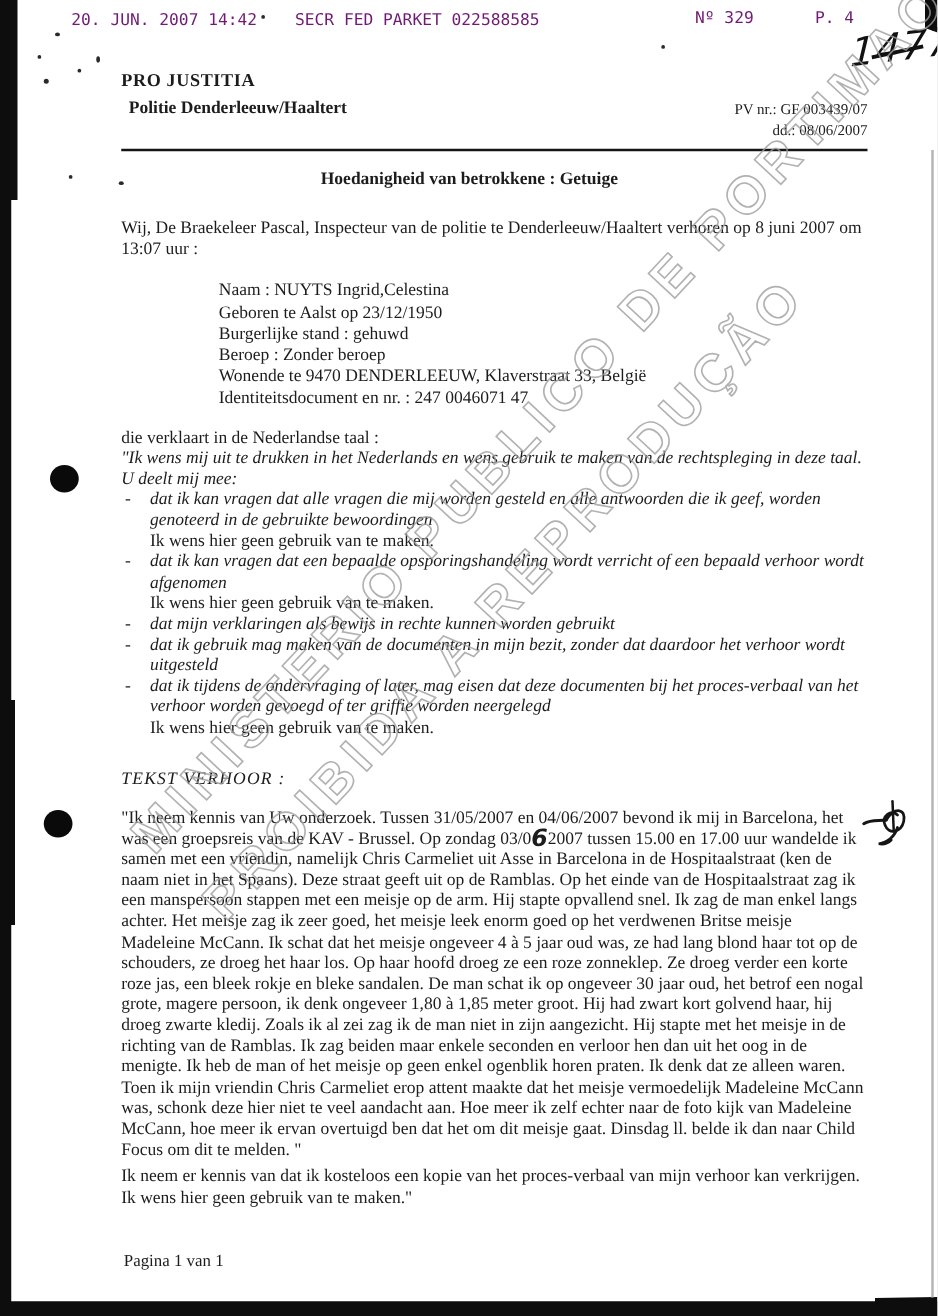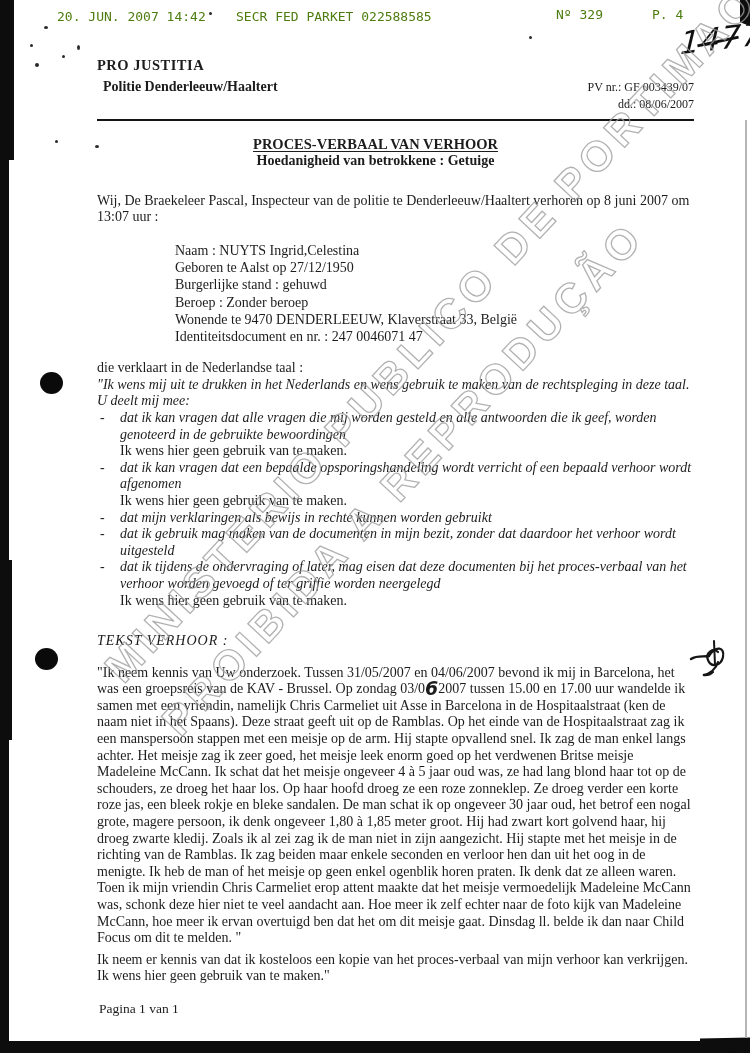--- a/index.html
+++ b/index.html
@@ -15,21 +15,21 @@
   .edge-bottom { position:absolute; left:0; top:1041px; width:750px; height:12px; background:#0d0d0d; }
   .edge-bottom-taper { position:absolute; left:700px; top:1038px; width:50px; height:15px; background:#0d0d0d; transform:skewY(-1deg); }
   .corner-tr { position:absolute; left:740px; top:0; width:10px; height:26px; background:#0d0d0d; transform:skewY(20deg); transform-origin:top right; }
   .edge-right-line { position:absolute; left:745px; top:120px; width:2px; height:918px; background:#b5b5b5; }
   .punch-hole { position:absolute; width:23px; height:22px; border-radius:50%; background:#0a0a0a; }
   .hole-1 { left:40px; top:372px; }
   .hole-2 { left:35px; top:648px; }
   .speck { position:absolute; border-radius:50%; background:#2a2a2a; }
   
   .fax-row { position:absolute; top:9px; left:0; width:688px; height:18px;
-    font-family:"DejaVu Sans Mono", monospace; font-size:13px; color:#4d7c0f; }
+    font-family:"DejaVu Sans Mono", monospace; font-size:13px; color:#701a75; }
   .fax-dt { position:absolute; left:57px; top:0; }
   .fax-sender { position:absolute; left:236px; top:0; }
   .fax-no { position:absolute; left:556px; top:-2px; }
   .fax-pg { position:absolute; left:652px; top:-2px; }
   .hw-number { position:absolute; left:680px; top:20px; font-family:"DejaVu Sans", sans-serif;
     font-style:italic; font-size:31px; color:#111; transform:rotate(-7deg) skewX(-10deg); letter-spacing:1px; }
   .hw-number-bar { position:absolute; left:697px; top:40px; width:42px; height:3px; background:#111; transform:rotate(-12deg); }
   
   .content { position:absolute; left:97px; top:57px; width:597px; font-size:14px; line-height:16.6px; }
   .pro { text-align:left; font-weight:bold; font-size:14.5px; letter-spacing:0.5px; margin-right:40px; }
@@ -101,31 +101,30 @@
     <div class="hdr-row">
       <span class="police">Politie Denderleeuw/Haaltert</span>
       <span class="pv-block">
         <span>PV nr.: GF 003439/07</span><br>
         <span>dd.: 08/06/2007</span>
       </span>
     </div>
     <hr class="rule">
 
     <div class="title-block">
-      <div class="title-main">PROCES-VERBAAL VAN VERHOOR</div>
       <div class="title-sub">Hoedanigheid van betrokkene : Getuige</div>
     </div>
 
     <p class="intro">Wij, De Braekeleer Pascal, Inspecteur van de politie te Denderleeuw/Haaltert verhoren  op 8 juni 2007 om 13:07 uur :</p>
 
     <div class="person">
       <div>
         <span>Naam : </span><b>NUYTS Ingrid,Celestina</b>
       </div>
-      <div>Geboren te Aalst op 27/12/1950</div>
+      <div>Geboren te Aalst op 23/12/1950</div>
       <div>Burgerlijke stand : gehuwd</div>
       <div>Beroep : Zonder beroep</div>
       <div>Wonende te 9470 DENDERLEEUW, Klaverstraat 33, België</div>
       <div>Identiteitsdocument en nr. : 247 0046071 47</div>
     </div>
 
     <div class="decl">die verklaart in de Nederlandse taal :</div>
     <div class="quote">"Ik wens mij uit te drukken in het Nederlands en wens gebruik te maken van de rechtspleging in deze taal. U  deelt mij mee:</div>
 
     <div class="rights-item">

